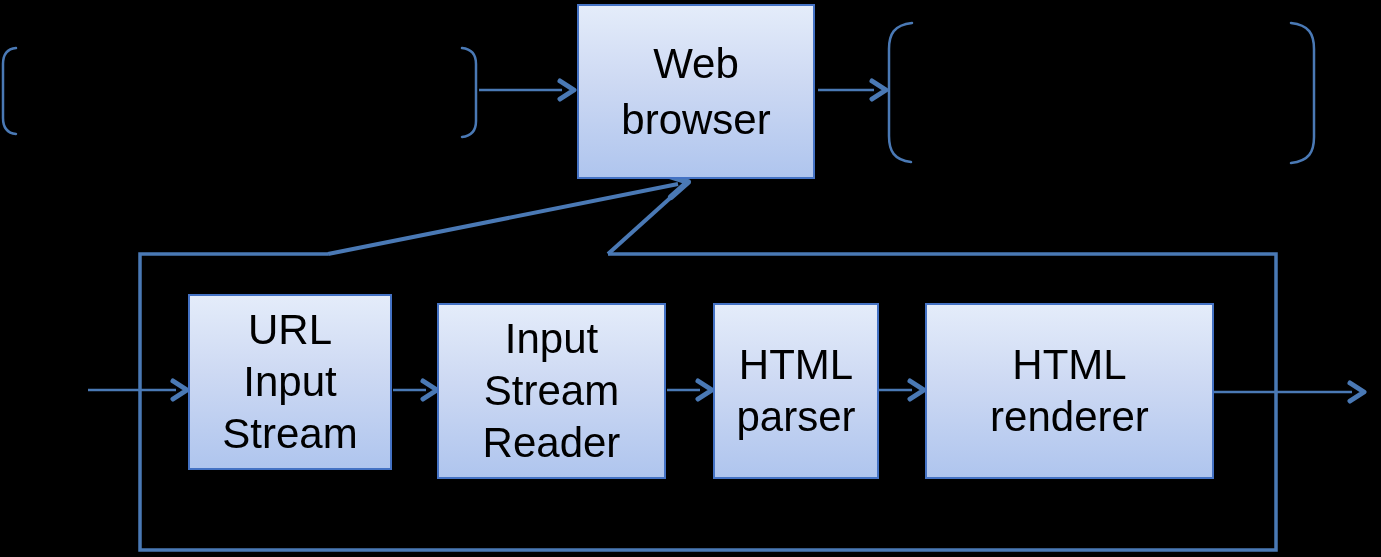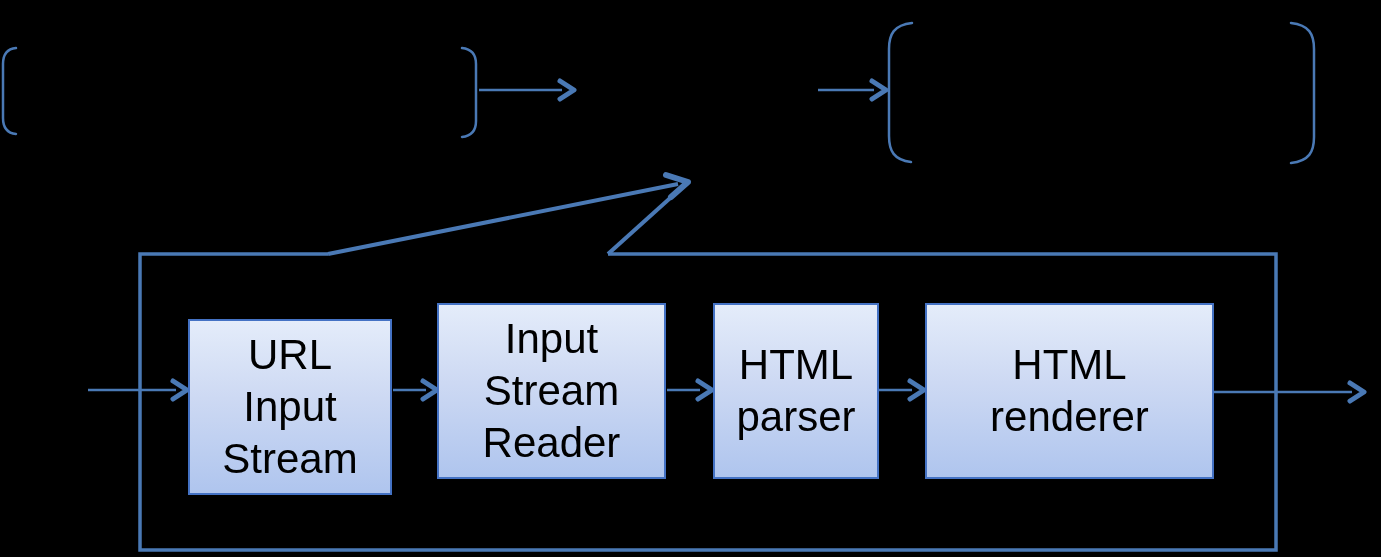--- a/index.html
+++ b/index.html
@@ -44,21 +44,21 @@
     display: flex;
     align-items: center;
     justify-content: center;
     text-align: center;
     color: var(--color-text, #000);
     font-size: 42px;
     line-height: 52px;
   }
   .box .label { white-space: pre-line; }
   .box.browser { left: 577px; top: 4px;   width: 238px; height: 175px; line-height: 56px; }
-  .box.b1      { left: 188px; top: 319px; width: 204px; height: 176px; }
+  .box.b1      { left: 188px; top: 294px; width: 204px; height: 176px; }
   .box.b2      { left: 437px; top: 303px; width: 229px; height: 176px; }
   .box.b3      { left: 713px; top: 303px; width: 166px; height: 176px; }
   .box.b4      { left: 925px; top: 303px; width: 289px; height: 176px; }
 </style>
 </head>
 <body>
 
 <div class="canvas">
 
   <svg class="artwork" viewBox="0 0 1381 557">
@@ -112,20 +112,24 @@
       <line class="ln" x1="879" y1="390" x2="912" y2="390"></line>
       <path class="head" d="M 910 381 L 924 390 L 910 399"></path>
     </g>
 
     <g>
       <line class="ln" x1="1214" y1="392" x2="1352" y2="392"></line>
       <path class="head" d="M 1350 383 L 1364 392 L 1350 401"></path>
     </g>
   </svg>
 
+  <div class="box browser">
+    <span class="label">Web
+browser</span>
+  </div>
 
   <div class="box b1">
     <span class="label">URL
 Input
 Stream</span>
   </div>
 
   <div class="box b2">
     <span class="label">Input
 Stream

